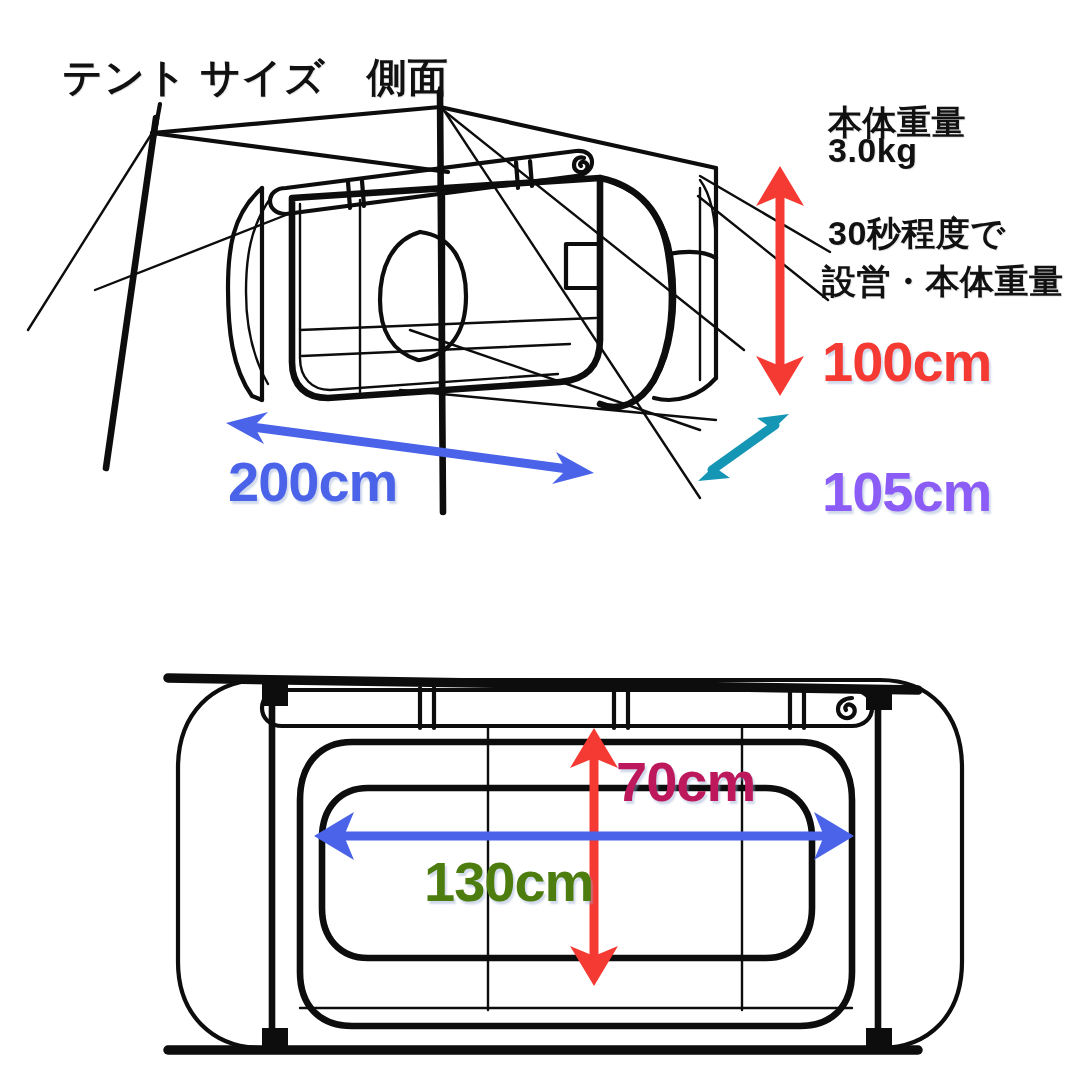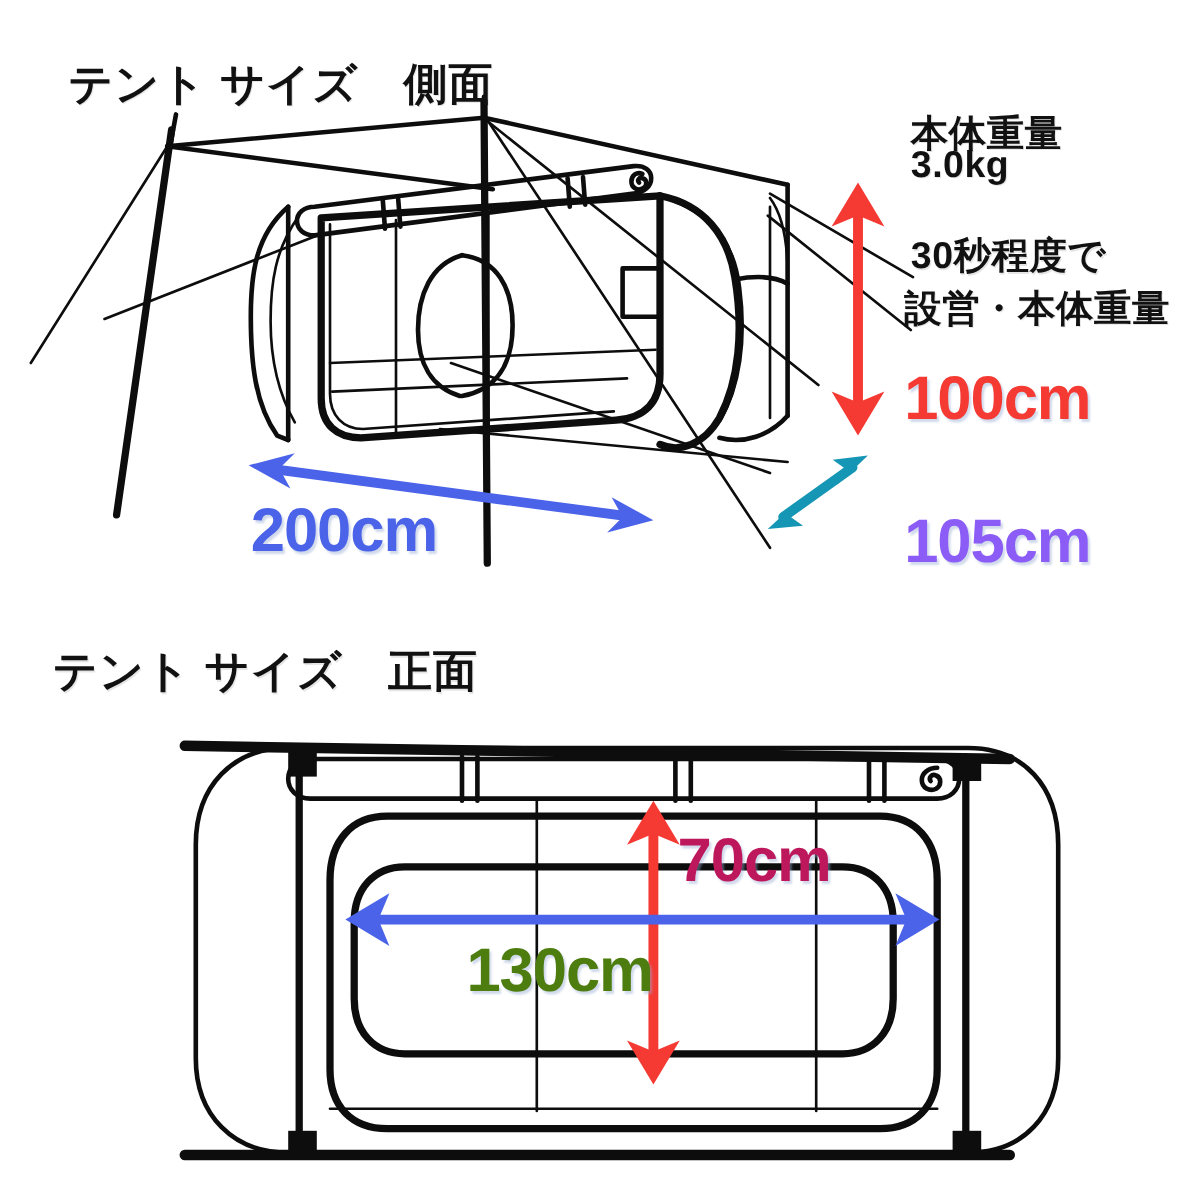--- a/index.html
+++ b/index.html
@@ -224,19 +224,18 @@
 
   <div class="txt spec" style="left:828px; top:215px;">30秒程度で</div>
   <div class="txt spec" style="left:822px; top:263px;">設営・本体重量</div>
 
   <div class="txt dim" style="left:822px; top:332px; color:#f53a33;">100cm</div>
 
   <div class="txt dim" style="left:822px; top:418px; color:#8b5cf6;margin-top:44px;">105cm</div>
 
   <div class="txt dim" style="left:228px; top:452px; color:#4a63e8;">200cm</div>
 
-  <div class="txt heading" style="left:48px; top:590px;">テント サイズ　正面</div>
 
   <div class="txt dim" style="left:616px; top:752px; color:#be185d;">70cm</div>
 
   <div class="txt dim" style="left:424px; top:852px; color:#4d7c0f;">130cm</div>
 
 </div>
 
 </body></html>

